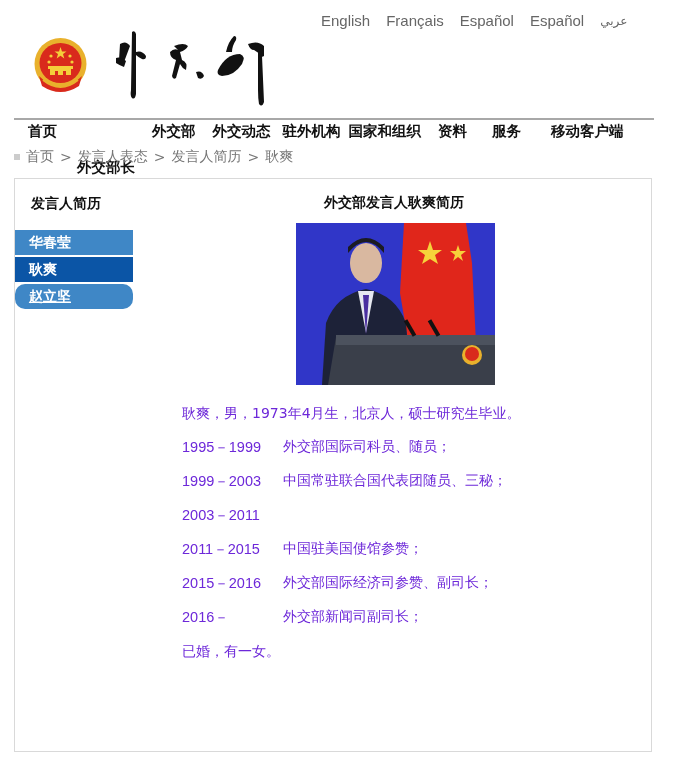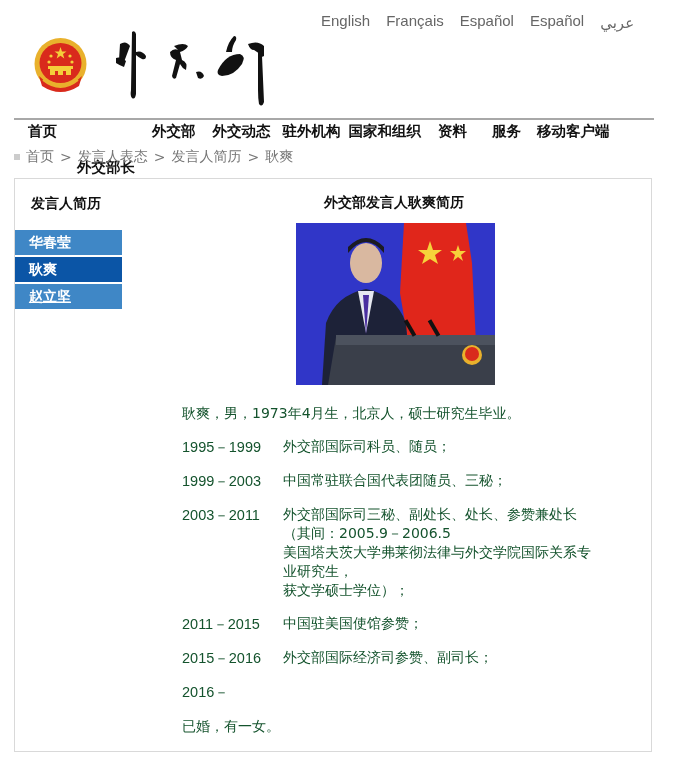--- a/index.html
+++ b/index.html
@@ -5,44 +5,44 @@
   * { box-sizing: border-box; margin: 0; padding: 0; }
   html, body { width: 677px; height: 766px; background: #ffffff; overflow: hidden; }
   body { font-family: "DejaVu Sans", "Liberation Sans", sans-serif; color: #222; position: relative; }
 
   .header { position: absolute; left: 0; top: 0; width: 677px; height: 120px; }
   .emblem { position: absolute; left: 33px; top: 36px; width: 55px; height: 60px; }
   .calligraphy { position: absolute; left: 108px; top: 22px; width: 175px; height: 90px; }
 
   .langs { position: absolute; top: 12px; left: 321px; display: flex; gap: 0; font-family: "Liberation Sans", sans-serif; font-size: 15px; color: #666; }
   .langs a { color: #666; text-decoration: none; margin-right: 16px; cursor: pointer; }
-  .langs a.ar { font-size: 15px; margin-top: 2px; }
+  .langs a.ar { font-size: 12px; margin-top: 2px; }
 
   .topline { position: absolute; left: 14px; top: 118px; width: 640px; height: 2px; background: #a8a8a8; }
 
   .nav { position: absolute; left: 28px; top: 122px; display: flex; font-size: 14.5px; font-weight: bold; color: #111; white-space: nowrap; }
   .nav a { color: #111; text-decoration: none; cursor: pointer; display: inline-block; }
 
   .crumbs { position: absolute; left: 14px; top: 148px; font-size: 14px; color: #777; display: flex; align-items: center; white-space: nowrap; }
   .crumbs .bullet { width: 6px; height: 6px; background: #ccc; margin-right: 6px; display: inline-block; }
   .crumbs a { color: #777; text-decoration: none; cursor: pointer; }
   .crumbs .sep { margin: 0 6px; }
 
   .panel { position: absolute; left: 14px; top: 178px; width: 638px; height: 574px; border: 1px solid #d9d9d9; background: #fff; }
 
   .sidebar-title { position: absolute; left: 16px; top: 16px; font-size: 14px; font-weight: bold; color: #111; }
-  .side-list { position: absolute; left: 0; top: 51px; width: 107px; }
+  .side-list { position: absolute; left: 0; top: 51px; width: 118px; }
   .side-item { display: block; height: 25px; line-height: 25px; padding-left: 14px; color: #fff; font-size: 14px; font-weight: bold; background: #3f87c6; margin-bottom: 2px; cursor: pointer; text-decoration: none; }
   .side-item.active { background: #0b55a6; }
-  .side-item.underline { text-decoration: underline; }
+  .side-item.underline { text-decoration: underline; border-radius: 10px; }
 
   .article-title { position: absolute; left: 0; width: 758px; top: 15px; text-align: center; font-size: 14px; font-weight: bold; color: #111; }
   .photo { position: absolute; left: 281px; top: 44px; width: 199px; height: 162px; overflow: hidden; background: #2a2fc8; }
 
-  .bio { position: absolute; left: 167px; top: 224px; width: 460px; font-size: 14px; color: #14532d; line-height: 20px; }
+  .bio { position: absolute; left: 167px; top: 224px; width: 460px; font-size: 14px; color: #6d28d9; line-height: 20px; }
   .bio .intro { margin-bottom: 14px; }
   .bio .row { display: flex; margin-bottom: 14px; }
   .bio .yr { width: 101px; flex: none; font-family: "Liberation Sans", sans-serif; font-size: 14.5px; }
   .bio .desc { flex: 1; }
   .bio .desc div { line-height: 19px; }
   .bio .end { margin-top: 0; }
 </style>
 </head>
 <body>
 
@@ -91,21 +91,21 @@
 <div class="topline"></div>
 
 <nav class="nav">
   <a style="margin-right:20px;">首页</a>
   <a style="margin-right:17px;margin-top:36px;">外交部长</a>
   <a style="margin-right:17px;">外交部</a>
   <a style="margin-right:12px;">外交动态</a>
   <a style="margin-right:8px;">驻外机构</a>
   <a style="margin-right:17px;">国家和组织</a>
   <a style="margin-right:25px;">资料</a>
-  <a style="margin-right:16px;">服务</a>
+  <a style="margin-right:30px;">服务</a>
   <a>移动客户端</a>
 </nav>
 
 <div class="crumbs">
   <span class="bullet"></span>
   <a>首页</a>
   <span class="sep">&gt;</span>
   <a>发言人表态</a>
   <span class="sep">&gt;</span>
   <a>发言人简历</a>
@@ -154,39 +154,35 @@
         </div>
     </div>
     <div class="row">
       <div class="yr">1999－2003</div>
       <div class="desc">
           <div>中国常驻联合国代表团随员、三秘；</div>
         </div>
     </div>
     <div class="row">
       <div class="yr">2003－2011</div>
-      <div class="desc">
-        <div>外交部国际司三秘、副处长、处长、参赞兼处长</div>
-        <div>（其间：2005.9－2006.5</div>
-        <div>美国塔夫茨大学弗莱彻法律与外交学院国际关系专</div>
-        <div>业研究生，</div>
-        <div>获文学硕士学位）；</div>
-      </div>
     </div>
     <div class="row">
       <div class="yr">2011－2015</div>
       <div class="desc">
           <div>中国驻美国使馆参赞；</div>
         </div>
     </div>
     <div class="row">
       <div class="yr">2015－2016</div>
       <div class="desc">
           <div>外交部国际经济司参赞、副司长；</div>
         </div>
     </div>
     <div class="row">
       <div class="yr">2016－</div>
+      <div class="desc">
+          <div>外交部新闻司副司长；</div>
+        </div>
     </div>
 
     <div class="end">已婚，有一女。</div>
   </div>
 </div>
 
 </body></html>

